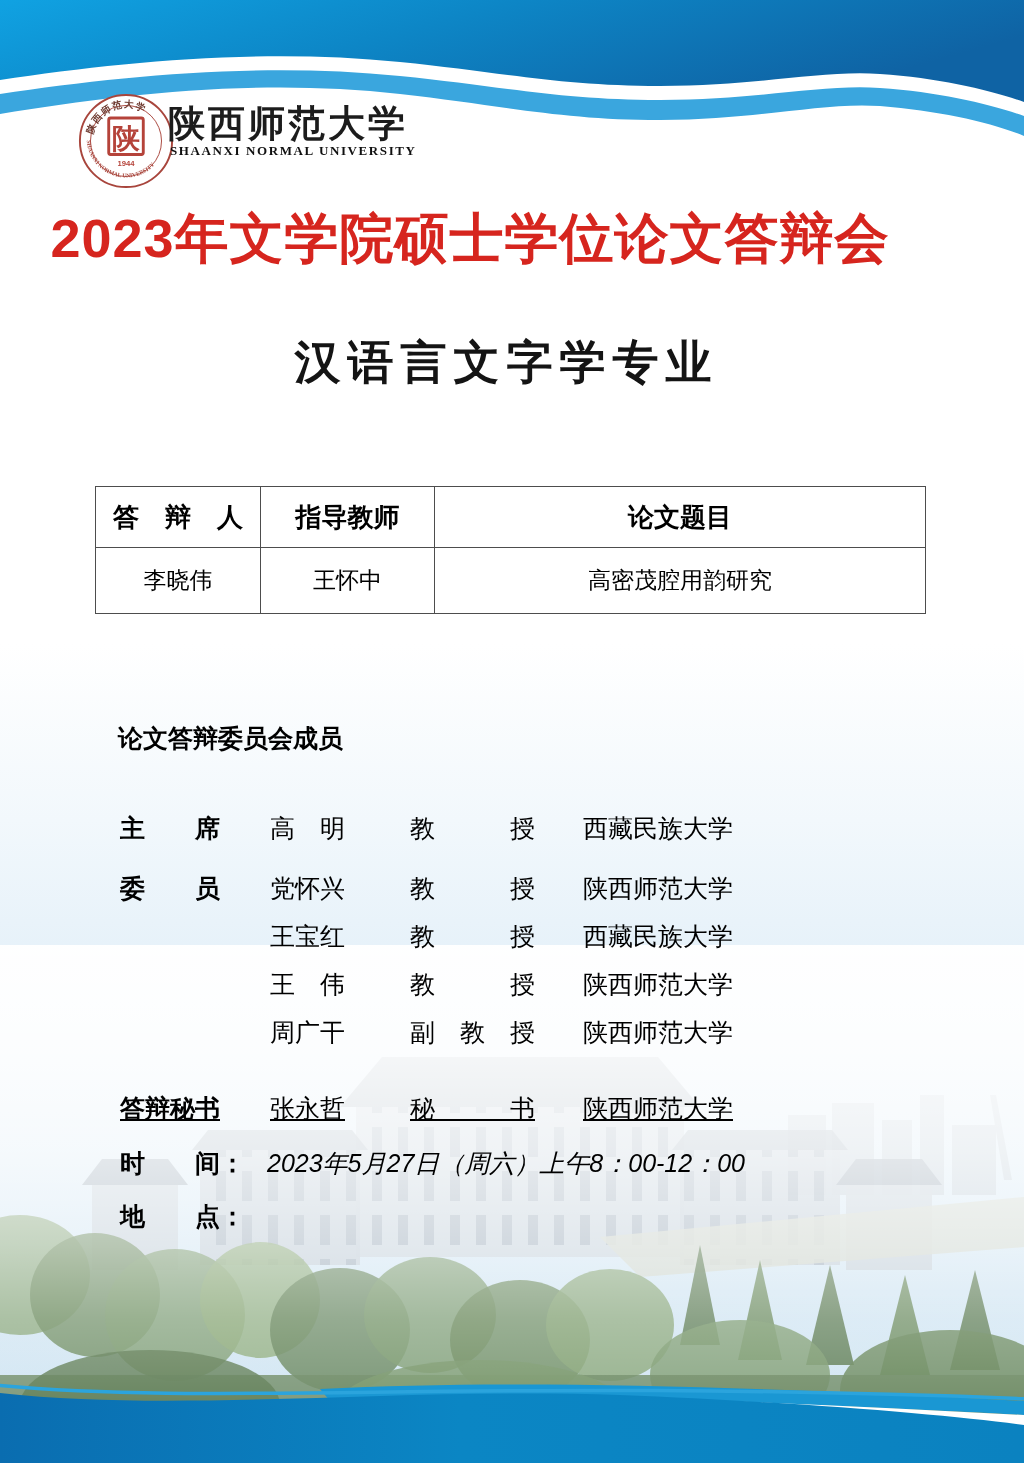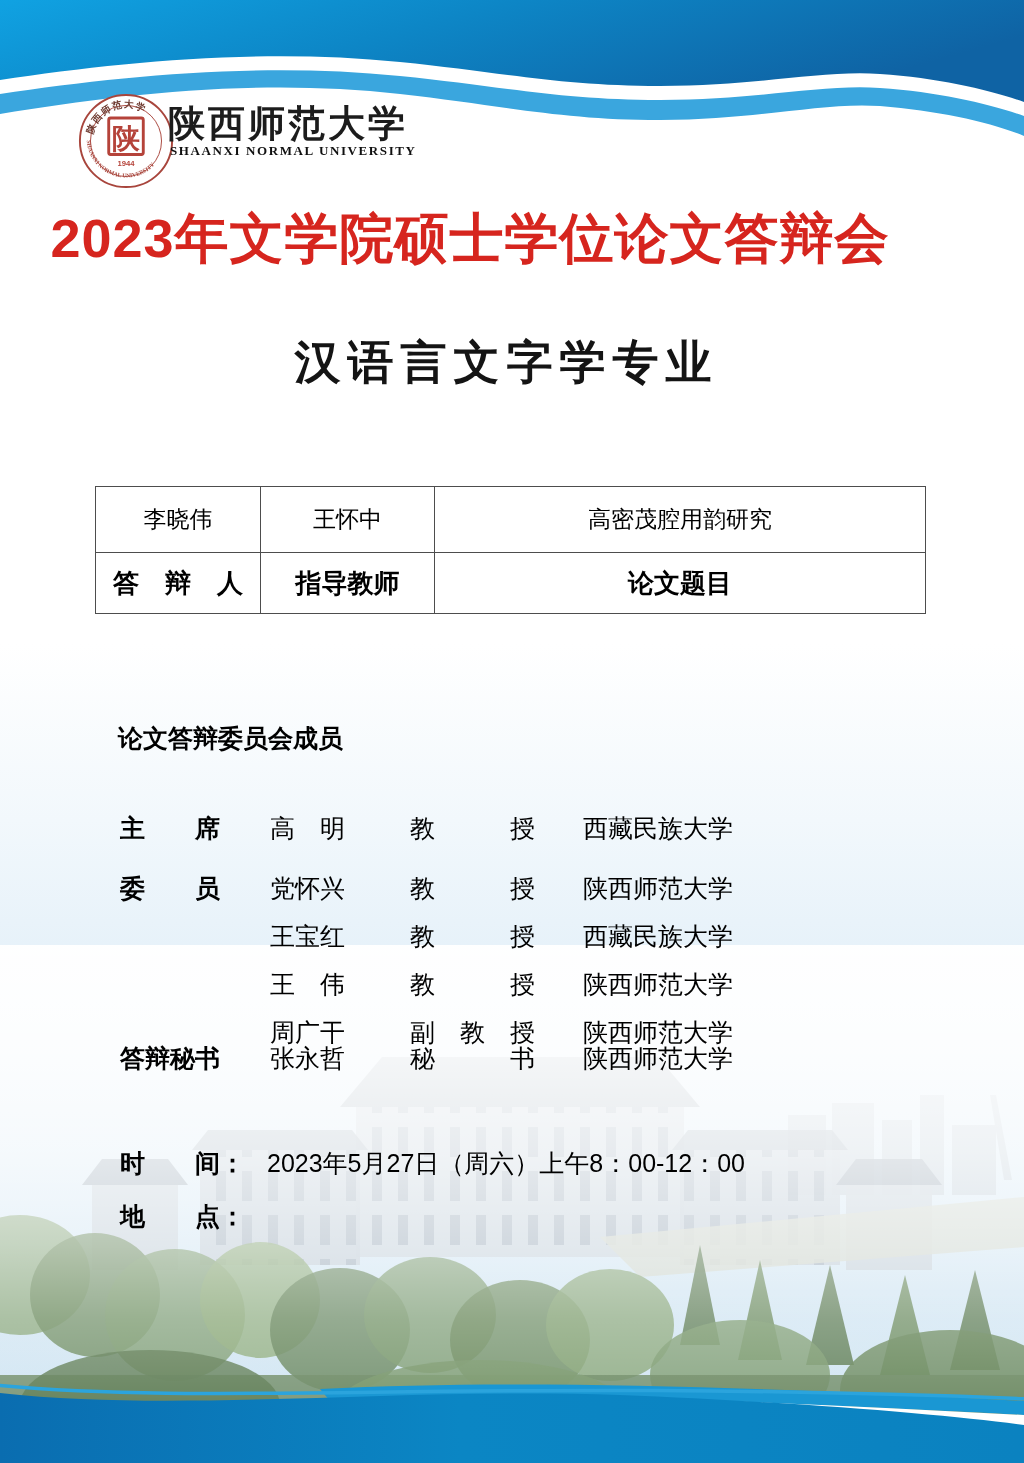--- a/index.html
+++ b/index.html
@@ -30,21 +30,21 @@
   .dtable td{height:65px;font-size:23px;color:#000;font-weight:normal;}
   .col1{width:164px;} .col2{width:173px;}
   
   .sec-heading{top:722px;left:118px;font-size:25px;font-weight:bold;z-index:3;color:#000;}
   .mrow{left:120px;display:flex;font-size:25px;z-index:3;color:#000;white-space:pre;gap:35px;}
   .c-role{width:100px;font-weight:bold;flex:none;}
   .c-name{width:105px;margin-left:15px;flex:none;}
   .c-title{width:130px;flex:none;}
   .c-univ{margin-left:8px;flex:none;}
   .c-sched-label{width:112px;font-weight:bold;flex:none;}
-  .c-sched-value{flex:none;}
+  .c-sched-value{flex:none;font-style:italic;}
   
   .welcome{top:1300px;left:0;width:1024px;text-align:center;font-size:50px;font-weight:bold;
     color:#d92a1f;letter-spacing:2px;z-index:3;
     text-shadow:-3px -3px 0 #fff,3px -3px 0 #fff,-3px 3px 0 #fff,3px 3px 0 #fff,
                 0 4px 0 #fff,0 -4px 0 #fff,4px 0 0 #fff,-4px 0 0 #fff;}
   .bottom-wave{left:0;top:1371px;z-index:4;pointer-events:none;}
   .scene{left:0;top:945px;z-index:1;}
   .haze{left:0;top:945px;width:1024px;height:518px;z-index:2;
     background:linear-gradient(180deg,rgba(255,255,255,.97) 0%,rgba(255,255,255,.9) 20%,
       rgba(255,255,255,.75) 40%,rgba(255,255,255,.52) 58%,rgba(255,255,255,.3) 72%,
@@ -147,29 +147,29 @@
     <div class="uni-name">陕西师范大学</div>
     <div class="uni-en">SHAANXI NORMAL UNIVERSITY</div>
   </div>
 
   <div class="abs title">2023年文学院硕士学位论文答辩会</div>
   <div class="abs subtitle">汉语言文字学专业</div>
 
   <table class="abs dtable">
     <tbody>
         <tr>
+      <th class="col1">答　辩　人</th>
+      <th class="col2">指导教师</th>
+      <th>论文题目</th>
+    </tr>
+    <tr>
       <td>李晓伟</td>
       <td>王怀中</td>
       <td>高密茂腔用韵研究</td>
     </tr>
-    <tr>
-      <th class="col1">答　辩　人</th>
-      <th class="col2">指导教师</th>
-      <th>论文题目</th>
-    </tr>
   </tbody>
     </table>
 
   <div class="abs sec-heading">论文答辩委员会成员</div>
 
   <div class="abs mrow" style="top:812px;">
     <span class="c-role">主　　席</span>
     <span class="c-name">高　明</span>
     <span class="c-title">教　　　授</span>
     <span class="c-univ">西藏民族大学</span>
@@ -191,21 +191,21 @@
     <span class="c-name">王　伟</span>
     <span class="c-title">教　　　授</span>
     <span class="c-univ">陕西师范大学</span>
   </div>
   <div class="abs mrow" style="top:1016px;">
     <span class="c-role"></span>
     <span class="c-name">周广干</span>
     <span class="c-title">副　教　授</span>
     <span class="c-univ">陕西师范大学</span>
   </div>
-  <div class="abs mrow" style="top:1042px;">
+  <div class="abs mrow" style="top:1092px;text-decoration:underline;">
     <span class="c-role">答辩秘书</span>
     <span class="c-name">张永哲</span>
     <span class="c-title">秘　　　书</span>
     <span class="c-univ">陕西师范大学</span>
   </div>
 
   <div class="abs mrow" style="top:1147px;">
     <span class="c-sched-label">时　　间：</span>
     <span class="c-sched-value">2023年5月27日（周六）上午8：00-12：00</span>
   </div>

